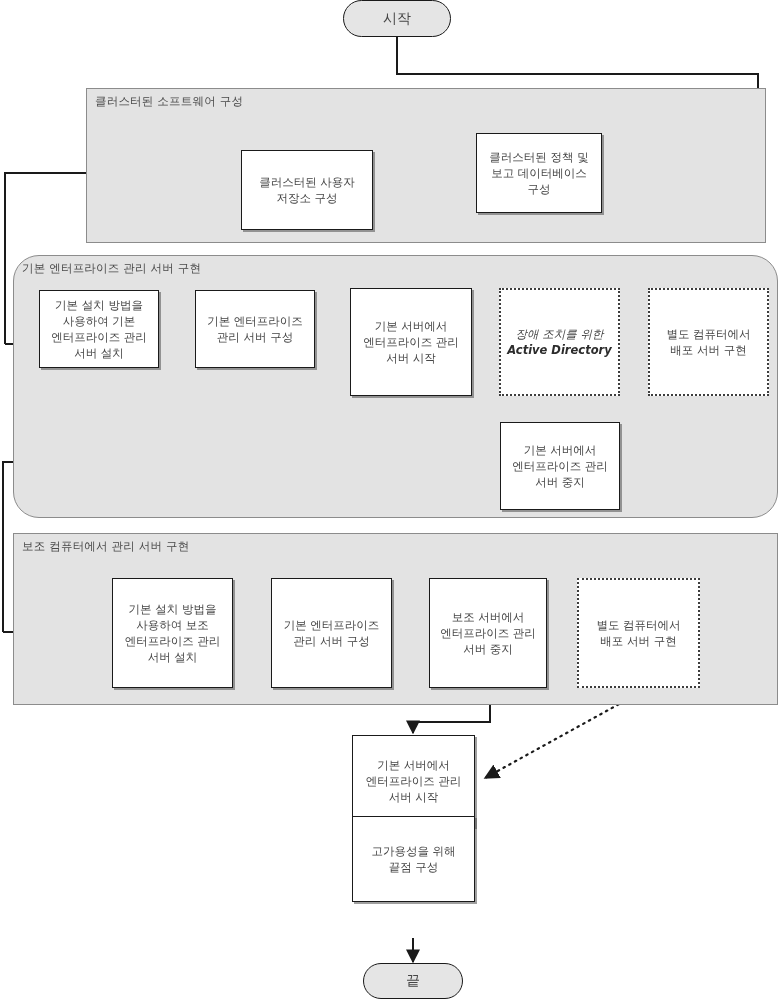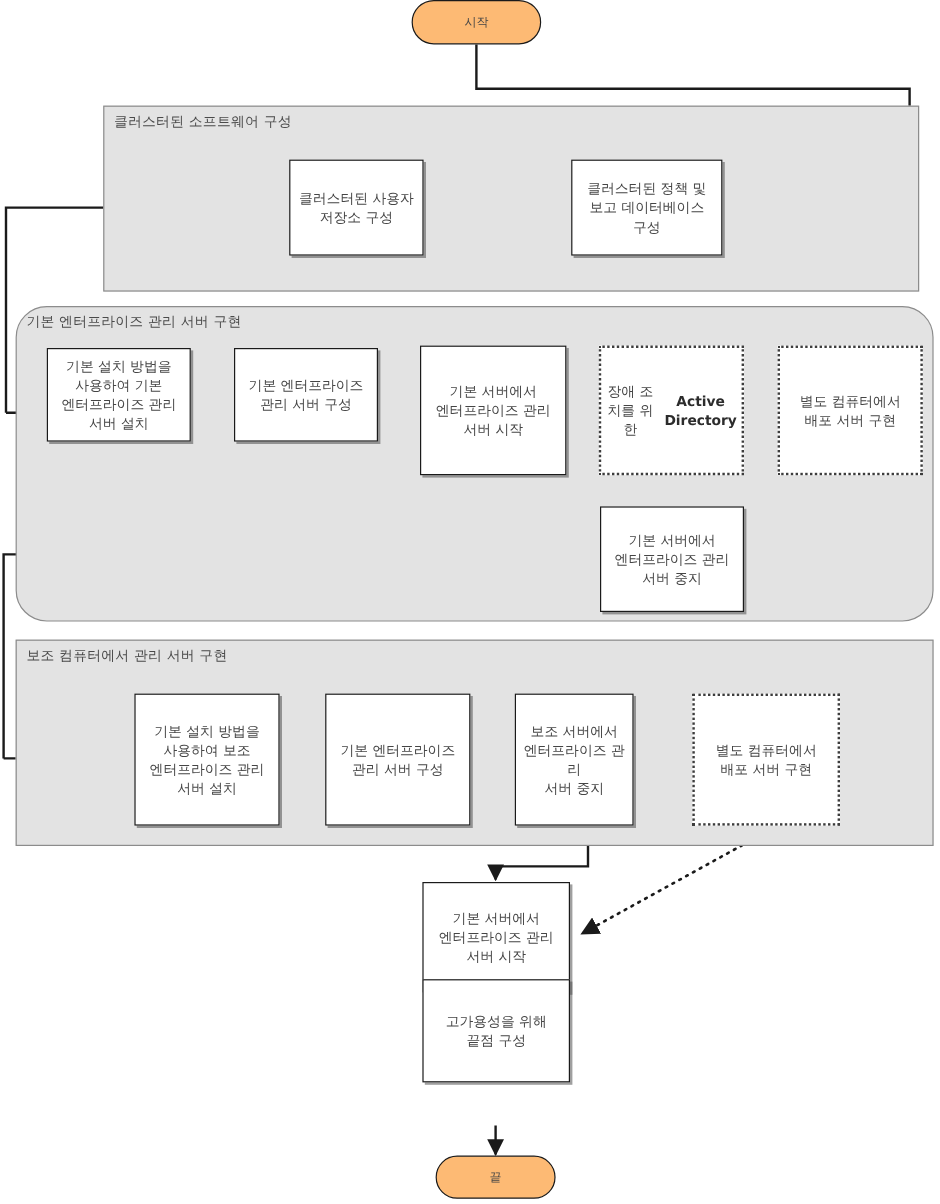--- a/index.html
+++ b/index.html
@@ -57,28 +57,28 @@
   .node.dotted {
     border: 2px dotted #3d3d3d;
     box-shadow: none;
   }
   .node .txt {
     padding: 0 4px;
     white-space: pre-line;
   }
   .terminator {
     position: absolute;
-    background: #fdba74;
+    background: #e5e5e5;
     border: 1.3px solid #1a1a1a;
     border-radius: 28px;
     box-sizing: border-box;
     display: flex;
     align-items: center;
     justify-content: center;
-    font-size: 10px;
+    font-size: 14px;
     color: #454545;
   }
   .bold-ad {
     font-weight: bold;
     color: #2c2c2c;
   }
 </style>
 </head>
 <body>
 
@@ -137,21 +137,21 @@
     </g>
   </svg>
 
   <div class="terminator" style="left:343px; top:0px; width:108px; height:37px;">
     <span>시작</span>
   </div>
 
   <div class="group-box" style="left:86px; top:88px; width:680px; height:155px;">
     <div class="group-title">클러스터된 소프트웨어 구성</div>
   </div>
-  <div class="node" style="left:241px; top:133px; width:112px; height:80px;">
+  <div class="node" style="left:241px; top:150px; width:132px; height:80px;">
     <span class="txt">클러스터된 사용자
 저장소 구성</span>
   </div>
   <div class="node" style="left:433px; top:133px; width:126px; height:80px;margin-left:43px;">
     <span class="txt">클러스터된 정책 및
 보고 데이터베이스
 구성</span>
   </div>
 
   <div class="group-box" style="left:13px; top:255px; width:765px; height:263px;border-radius:26px;">
@@ -165,21 +165,21 @@
   </div>
   <div class="node" style="left:195px; top:290px; width:120px; height:78px;">
     <span class="txt">기본 엔터프라이즈
 관리 서버 구성</span>
   </div>
   <div class="node" style="left:350px; top:288px; width:122px; height:108px;">
     <span class="txt">기본 서버에서
 엔터프라이즈 관리
 서버 시작</span>
   </div>
-  <div class="node dotted" style="left:499px; top:288px; width:121px; height:108px; flex-direction:row;">
+  <div class="node dotted" style="left:499px; top:288px; width:121px; height:108px; flex-direction:column;font-style:italic;">
     <span class="txt">장애 조치를 위한</span>
     <span class="txt bold-ad">Active Directory</span>
   </div>
   <div class="node dotted" style="left:648px; top:288px; width:121px; height:108px;">
     <span class="txt">별도 컴퓨터에서
 배포 서버 구현</span>
   </div>
   <div class="node" style="left:500px; top:422px; width:120px; height:88px;">
     <span class="txt">기본 서버에서
 엔터프라이즈 관리
@@ -192,21 +192,21 @@
   <div class="node" style="left:112px; top:578px; width:121px; height:110px;">
     <span class="txt">기본 설치 방법을
 사용하여 보조
 엔터프라이즈 관리
 서버 설치</span>
   </div>
   <div class="node" style="left:271px; top:578px; width:121px; height:110px;">
     <span class="txt">기본 엔터프라이즈
 관리 서버 구성</span>
   </div>
-  <div class="node" style="left:429px; top:578px; width:99px; height:110px;">
+  <div class="node" style="left:429px; top:578px; width:118px; height:110px;">
     <span class="txt">보조 서버에서
 엔터프라이즈 관리
 서버 중지</span>
   </div>
   <div class="node dotted" style="left:577px; top:578px; width:123px; height:110px;">
     <span class="txt">별도 컴퓨터에서
 배포 서버 구현</span>
   </div>
 
   <div class="node" style="left:352px; top:735px; width:123px; height:92px;">

